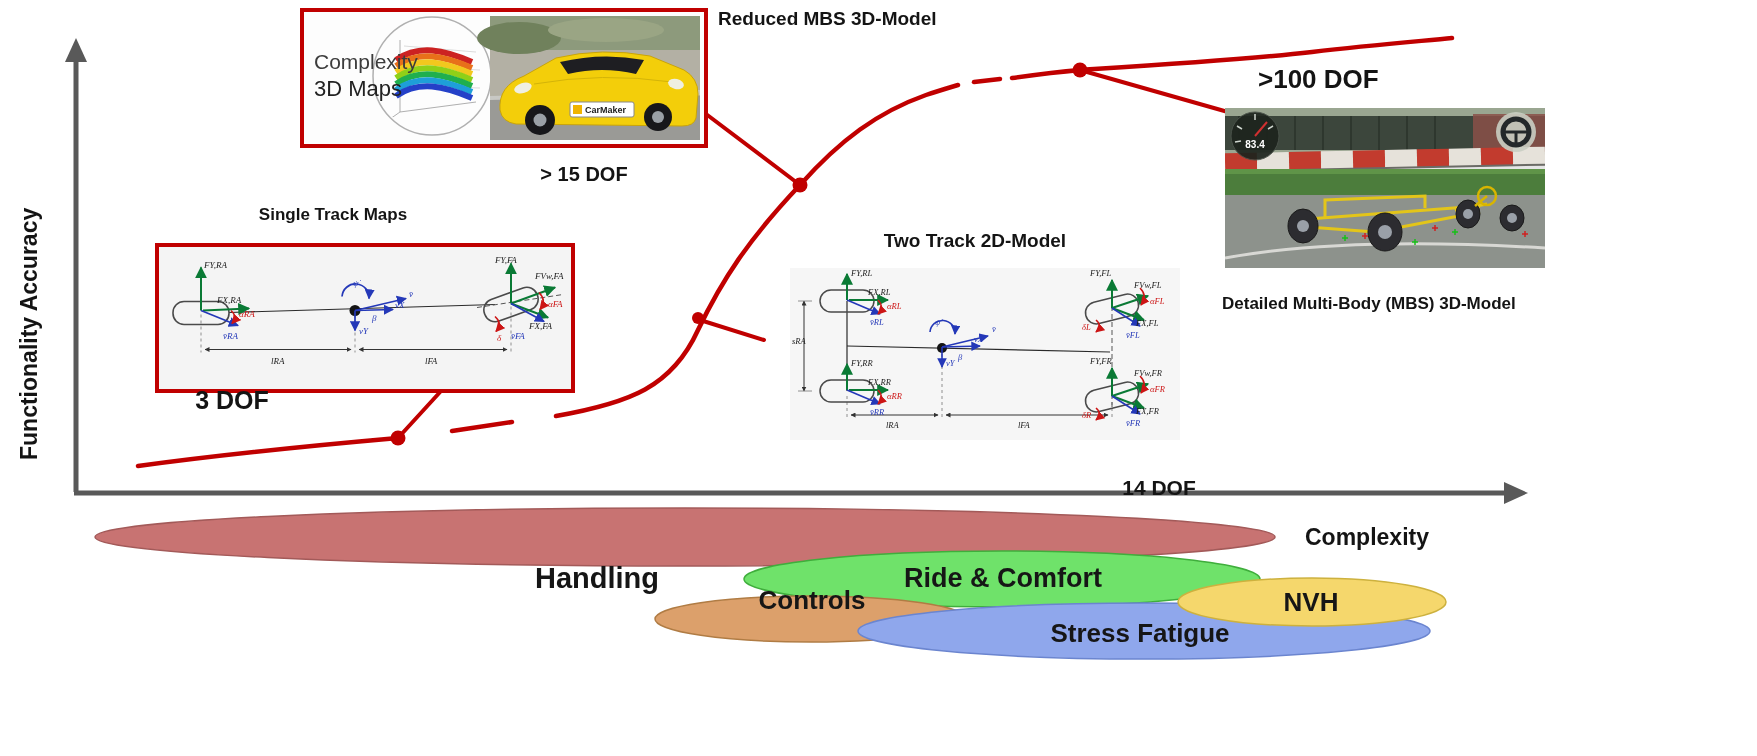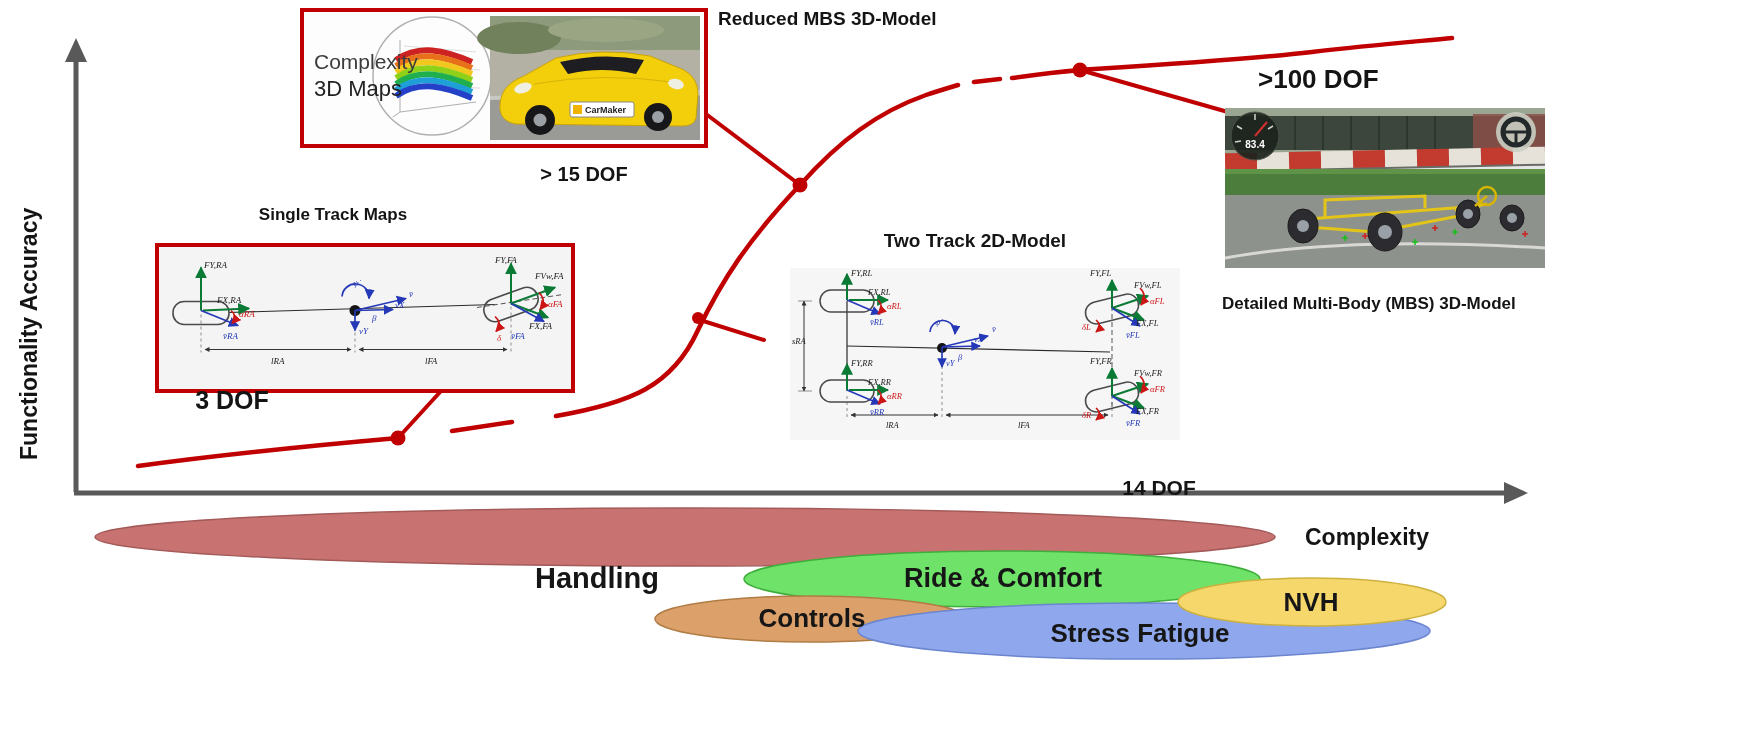--- a/index.html
+++ b/index.html
@@ -388,17 +388,17 @@
         <circle cx="291" cy="24" r="13" stroke="#23282a" stroke-width="5" fill="none"></circle>
         <line x1="279" y1="24" x2="303" y2="24" stroke="#23282a" stroke-width="3"></line>
         <line x1="291" y1="24" x2="291" y2="36" stroke="#23282a" stroke-width="3"></line>
       </g>
     </svg>
   </div>
   <div class="lbl" style="left:1222px; top:294px; font-size:17px;text-align:center;">Detailed Multi-Body (MBS) 3D-Model</div>
 
   <div class="ell-label" style="left:597px; top:538px; font-size:29px;margin-top:40px;">Handling</div>
   <div class="ell-label" style="left:1003px; top:578px; font-size:27px;">Ride &amp; Comfort</div>
-  <div class="ell-label" style="left:812px; top:618px; font-size:26px;">Controls</div>
+  <div class="ell-label" style="left:812px; top:600px; font-size:26px;">Controls</div>
   <div class="ell-label" style="left:1140px; top:633px; font-size:26px;">Stress Fatigue</div>
   <div class="ell-label" style="left:1311px; top:602px; font-size:26px;">NVH</div>
 
 </div>
 
 </body></html>

